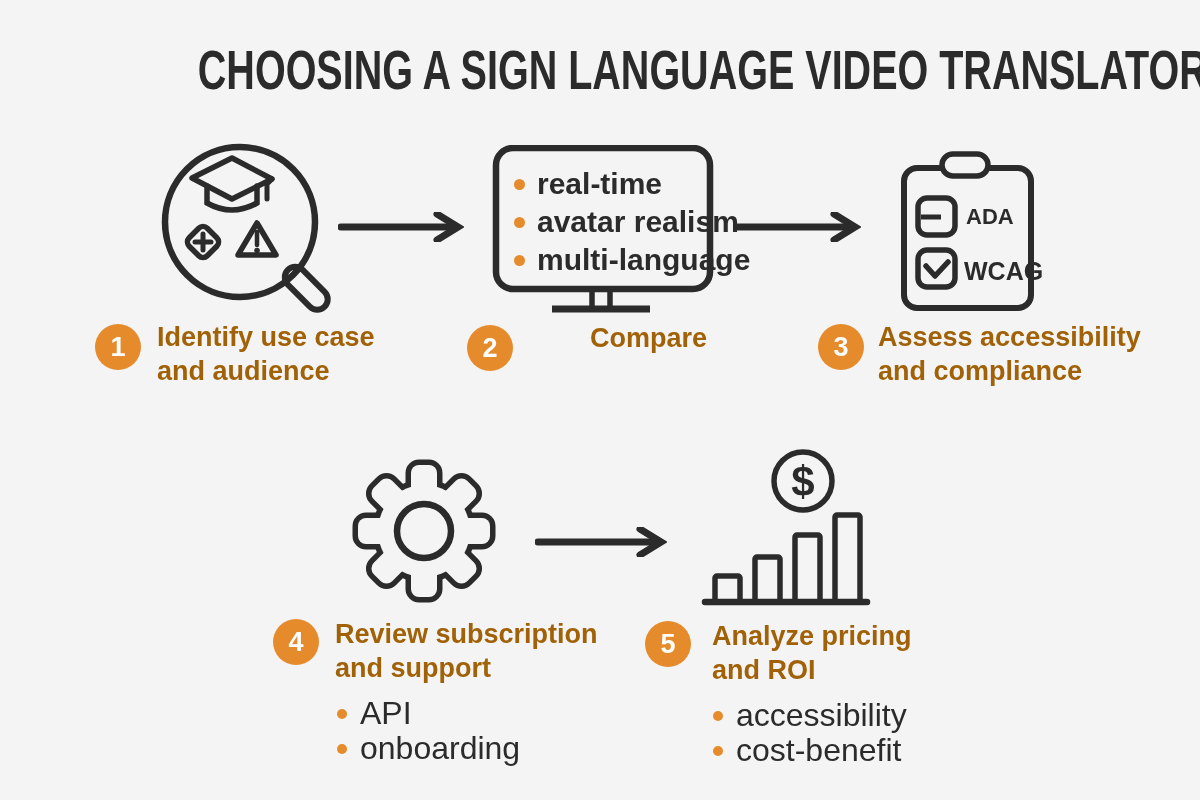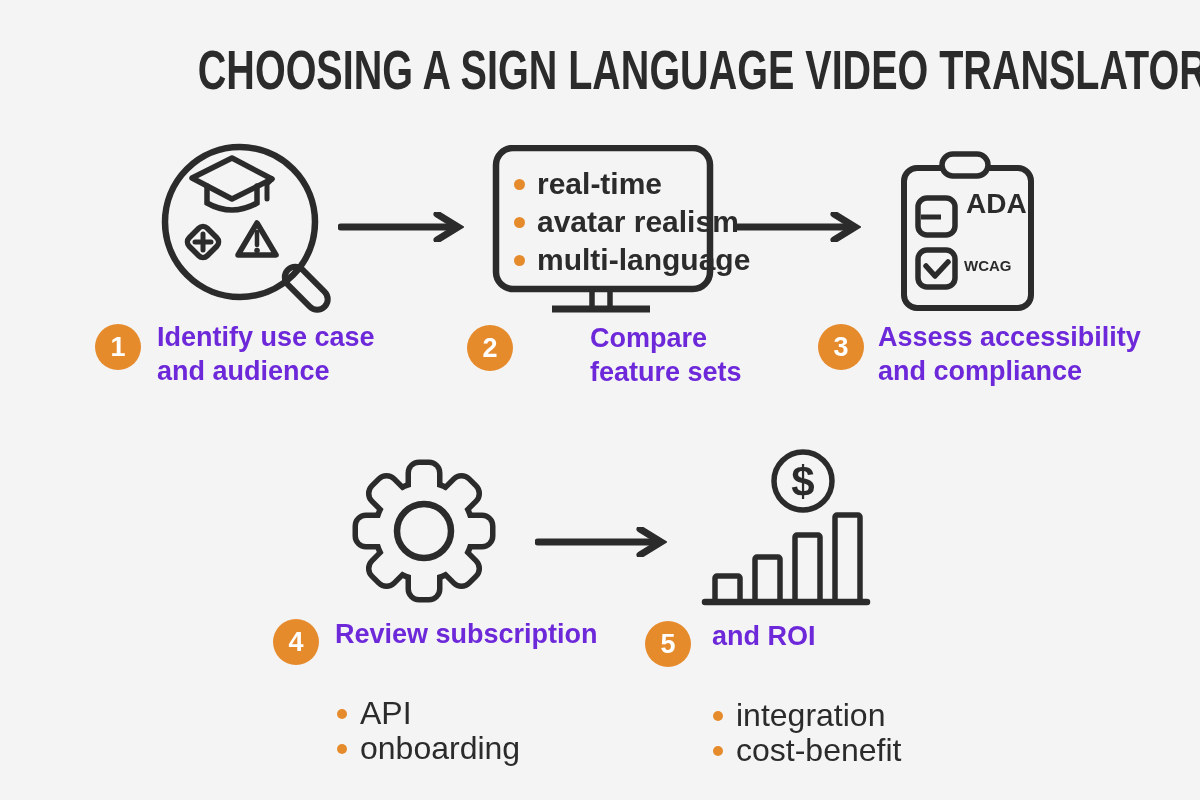--- a/index.html
+++ b/index.html
@@ -8,21 +8,21 @@
   .abs{position:absolute;}
   
   .title-wrap{position:absolute;left:0;top:38px;width:968px;text-align:center;white-space:nowrap;}
   .title{display:inline-block;font-size:55px;font-weight:bold;letter-spacing:0px;
          transform-origin:50% 50%;color:#2b2b2b;}
   
   .badge{position:absolute;width:46px;height:46px;border-radius:50%;background:#e68b2c;
          color:#fff;font-size:27px;font-weight:bold;text-align:center;line-height:46px;}
   
   .step-label{position:absolute;font-size:27px;font-weight:bold;line-height:34px;
-              color:#6d28d9;white-space:nowrap;}
+              color:#a16207;white-space:nowrap;}
   
   .mini-bullets{position:absolute;font-size:32px;color:#2b2b2b;}
   .mini-bullets .row{display:flex;align-items:center;height:35px;white-space:nowrap;}
   .dot{width:10px;height:10px;border-radius:50%;background:#e68b2c;margin-right:13px;flex:0 0 auto;}
   
   .mon-list{position:absolute;left:514px;top:165px;}
   .mon-list .row{display:flex;align-items:center;height:38px;white-space:nowrap;
                  font-size:30px;font-weight:bold;color:#2b2b2b;}
   .mon-list .dot{width:11px;height:11px;margin-right:12px;}
   
@@ -95,35 +95,34 @@
   <svg class="abs" style="left:900px;top:150px;" width="136" height="163" viewBox="0 0 136 163">
     <g fill="none" stroke="#2b2b2b">
       <rect x="4" y="18" width="127" height="140" rx="13" stroke-width="6"></rect>
       <rect x="42" y="4" width="46" height="22" rx="11" stroke-width="5.5" fill="#f4f4f5"></rect>
       <rect x="18" y="48" width="37" height="37" rx="9" stroke-width="5.5"></rect>
       <path d="M21,67 H41" stroke-width="5"></path>
       <rect x="18" y="100" width="37" height="37" rx="9" stroke-width="5.5"></rect>
       <path d="M26,116 L35,126 L48,112" stroke-width="5.5" stroke-linecap="round" stroke-linejoin="round"></path>
     </g>
   </svg>
-  <div class="clip-label" style="left:966px;top:188px;font-size:28px;">ADA</div>
-  <div class="clip-label" style="left:964px;top:257px;font-size:15px;">WCAG</div>
+  <div class="clip-label" style="left:966px;top:204px;font-size:22px;">ADA</div>
+  <div class="clip-label" style="left:964px;top:257px;font-size:25px;">WCAG</div>
 
   <div class="badge" style="left:95px;top:324px;">
     <span>1</span></div>
   <div class="step-label" style="left:157px;top:320px;">
     <div>Identify use case</div>
     <div>and audience</div>
   </div>
 
   <div class="badge" style="left:467px;top:325px;">
     <span>2</span></div>
   <div class="step-label" style="left:542px;top:321px;margin-left:48px;">
     <div>Compare</div>
-    <div>feature sets</div>
   </div>
 
   <div class="badge" style="left:818px;top:324px;">
     <span>3</span></div>
   <div class="step-label" style="left:878px;top:320px;">
     <div>Assess accessibility</div>
     <div>and compliance</div>
   </div>
 
   <svg class="abs" style="left:352px;top:459px;" width="145" height="145" viewBox="0 0 145 145">
@@ -170,41 +169,43 @@
       <rect x="135" y="67" width="25" height="87" rx="2" stroke-width="5.5"></rect>
       <path d="M5,154 H167" stroke-width="6.5" stroke-linecap="round"></path>
     </g>
     <text x="103" y="48" text-anchor="middle" font-family="Liberation Sans, sans-serif" font-size="42" font-weight="bold" fill="#2b2b2b">$</text>
   </svg>
 
   <div class="badge" style="left:273px;top:619px;">
     <span>4</span></div>
   <div class="step-label" style="left:335px;top:617px;">
     <div>Review subscription</div>
+    <div>and support</div>
   </div>
   <div class="mini-bullets" style="left:337px;top:696px;">
     <div class="row">
       <span class="dot"></span>
       <span>API</span>
     </div>
     <div class="row">
       <span class="dot"></span>
       <span>onboarding</span>
     </div>
   </div>
 
   <div class="badge" style="left:645px;top:621px;">
     <span>5</span></div>
   <div class="step-label" style="left:712px;top:619px;">
+    <div>Analyze pricing</div>
     <div>and ROI</div>
   </div>
   <div class="mini-bullets" style="left:713px;top:698px;">
     <div class="row">
       <span class="dot"></span>
-      <span>integration</span>
+      <span>accessibility</span>
     </div>
     <div class="row">
       <span class="dot"></span>
       <span>cost-benefit</span>
     </div>
   </div>
 
 </div>
 
 </body></html>

